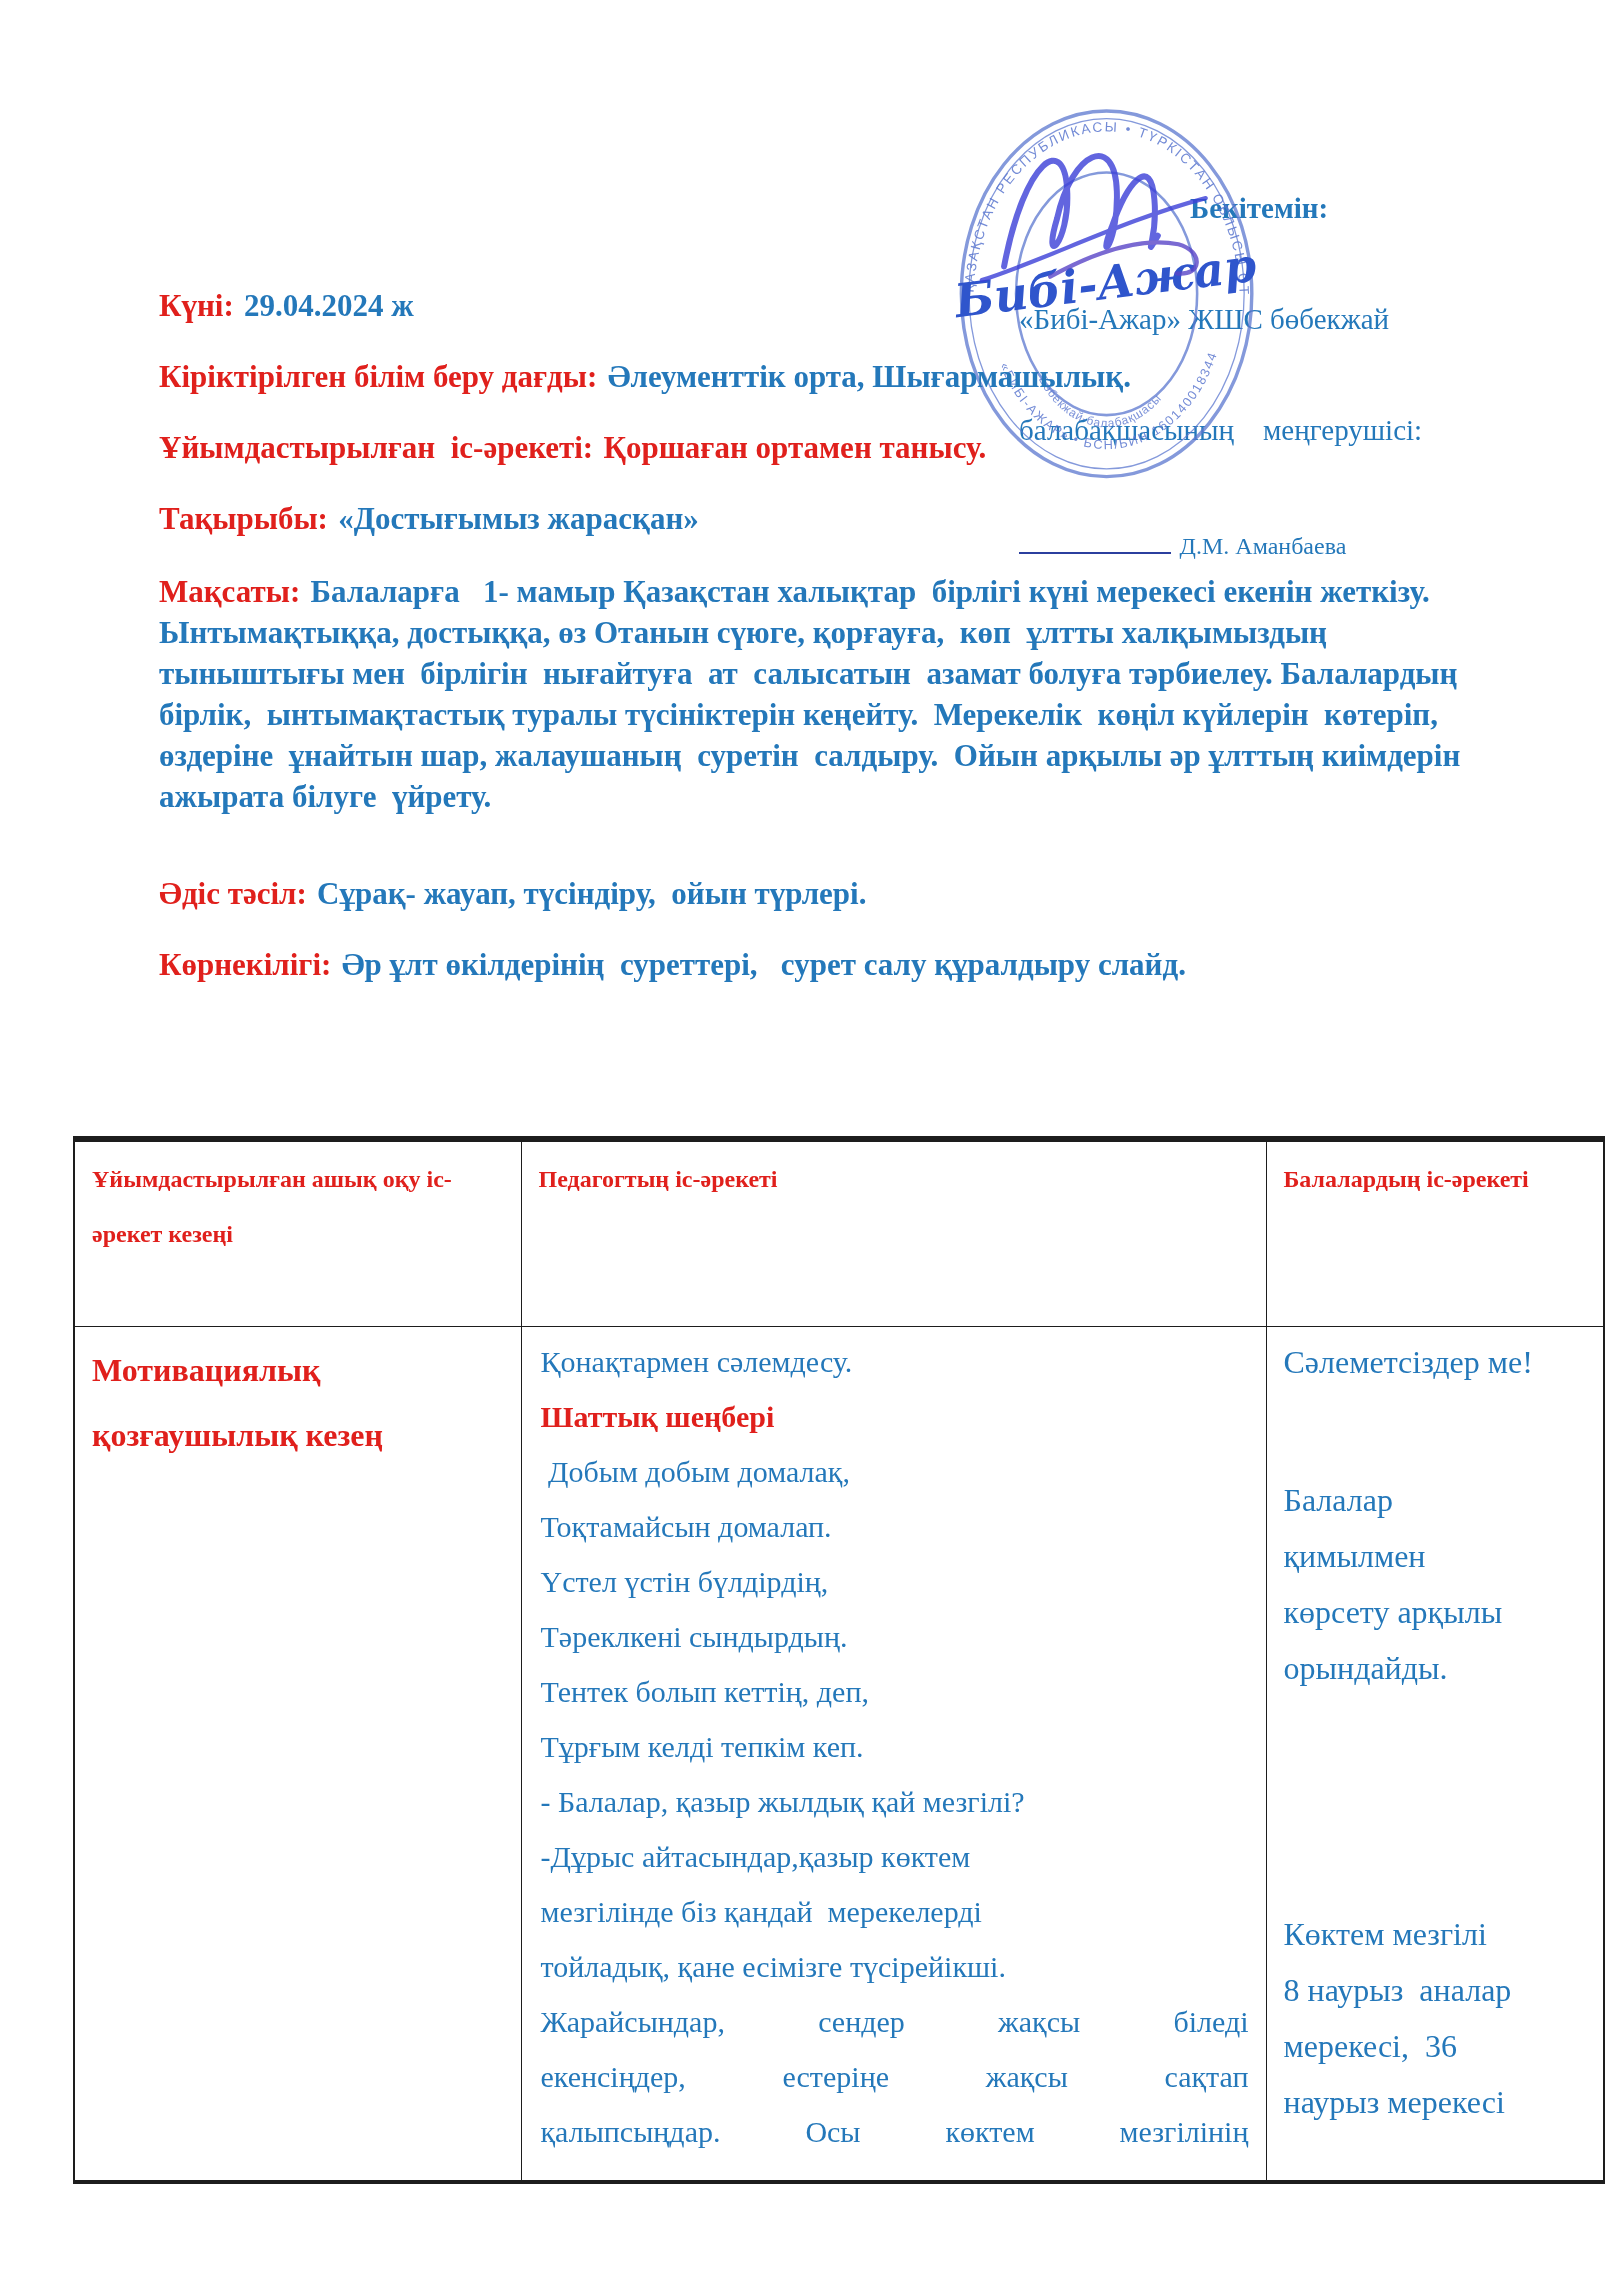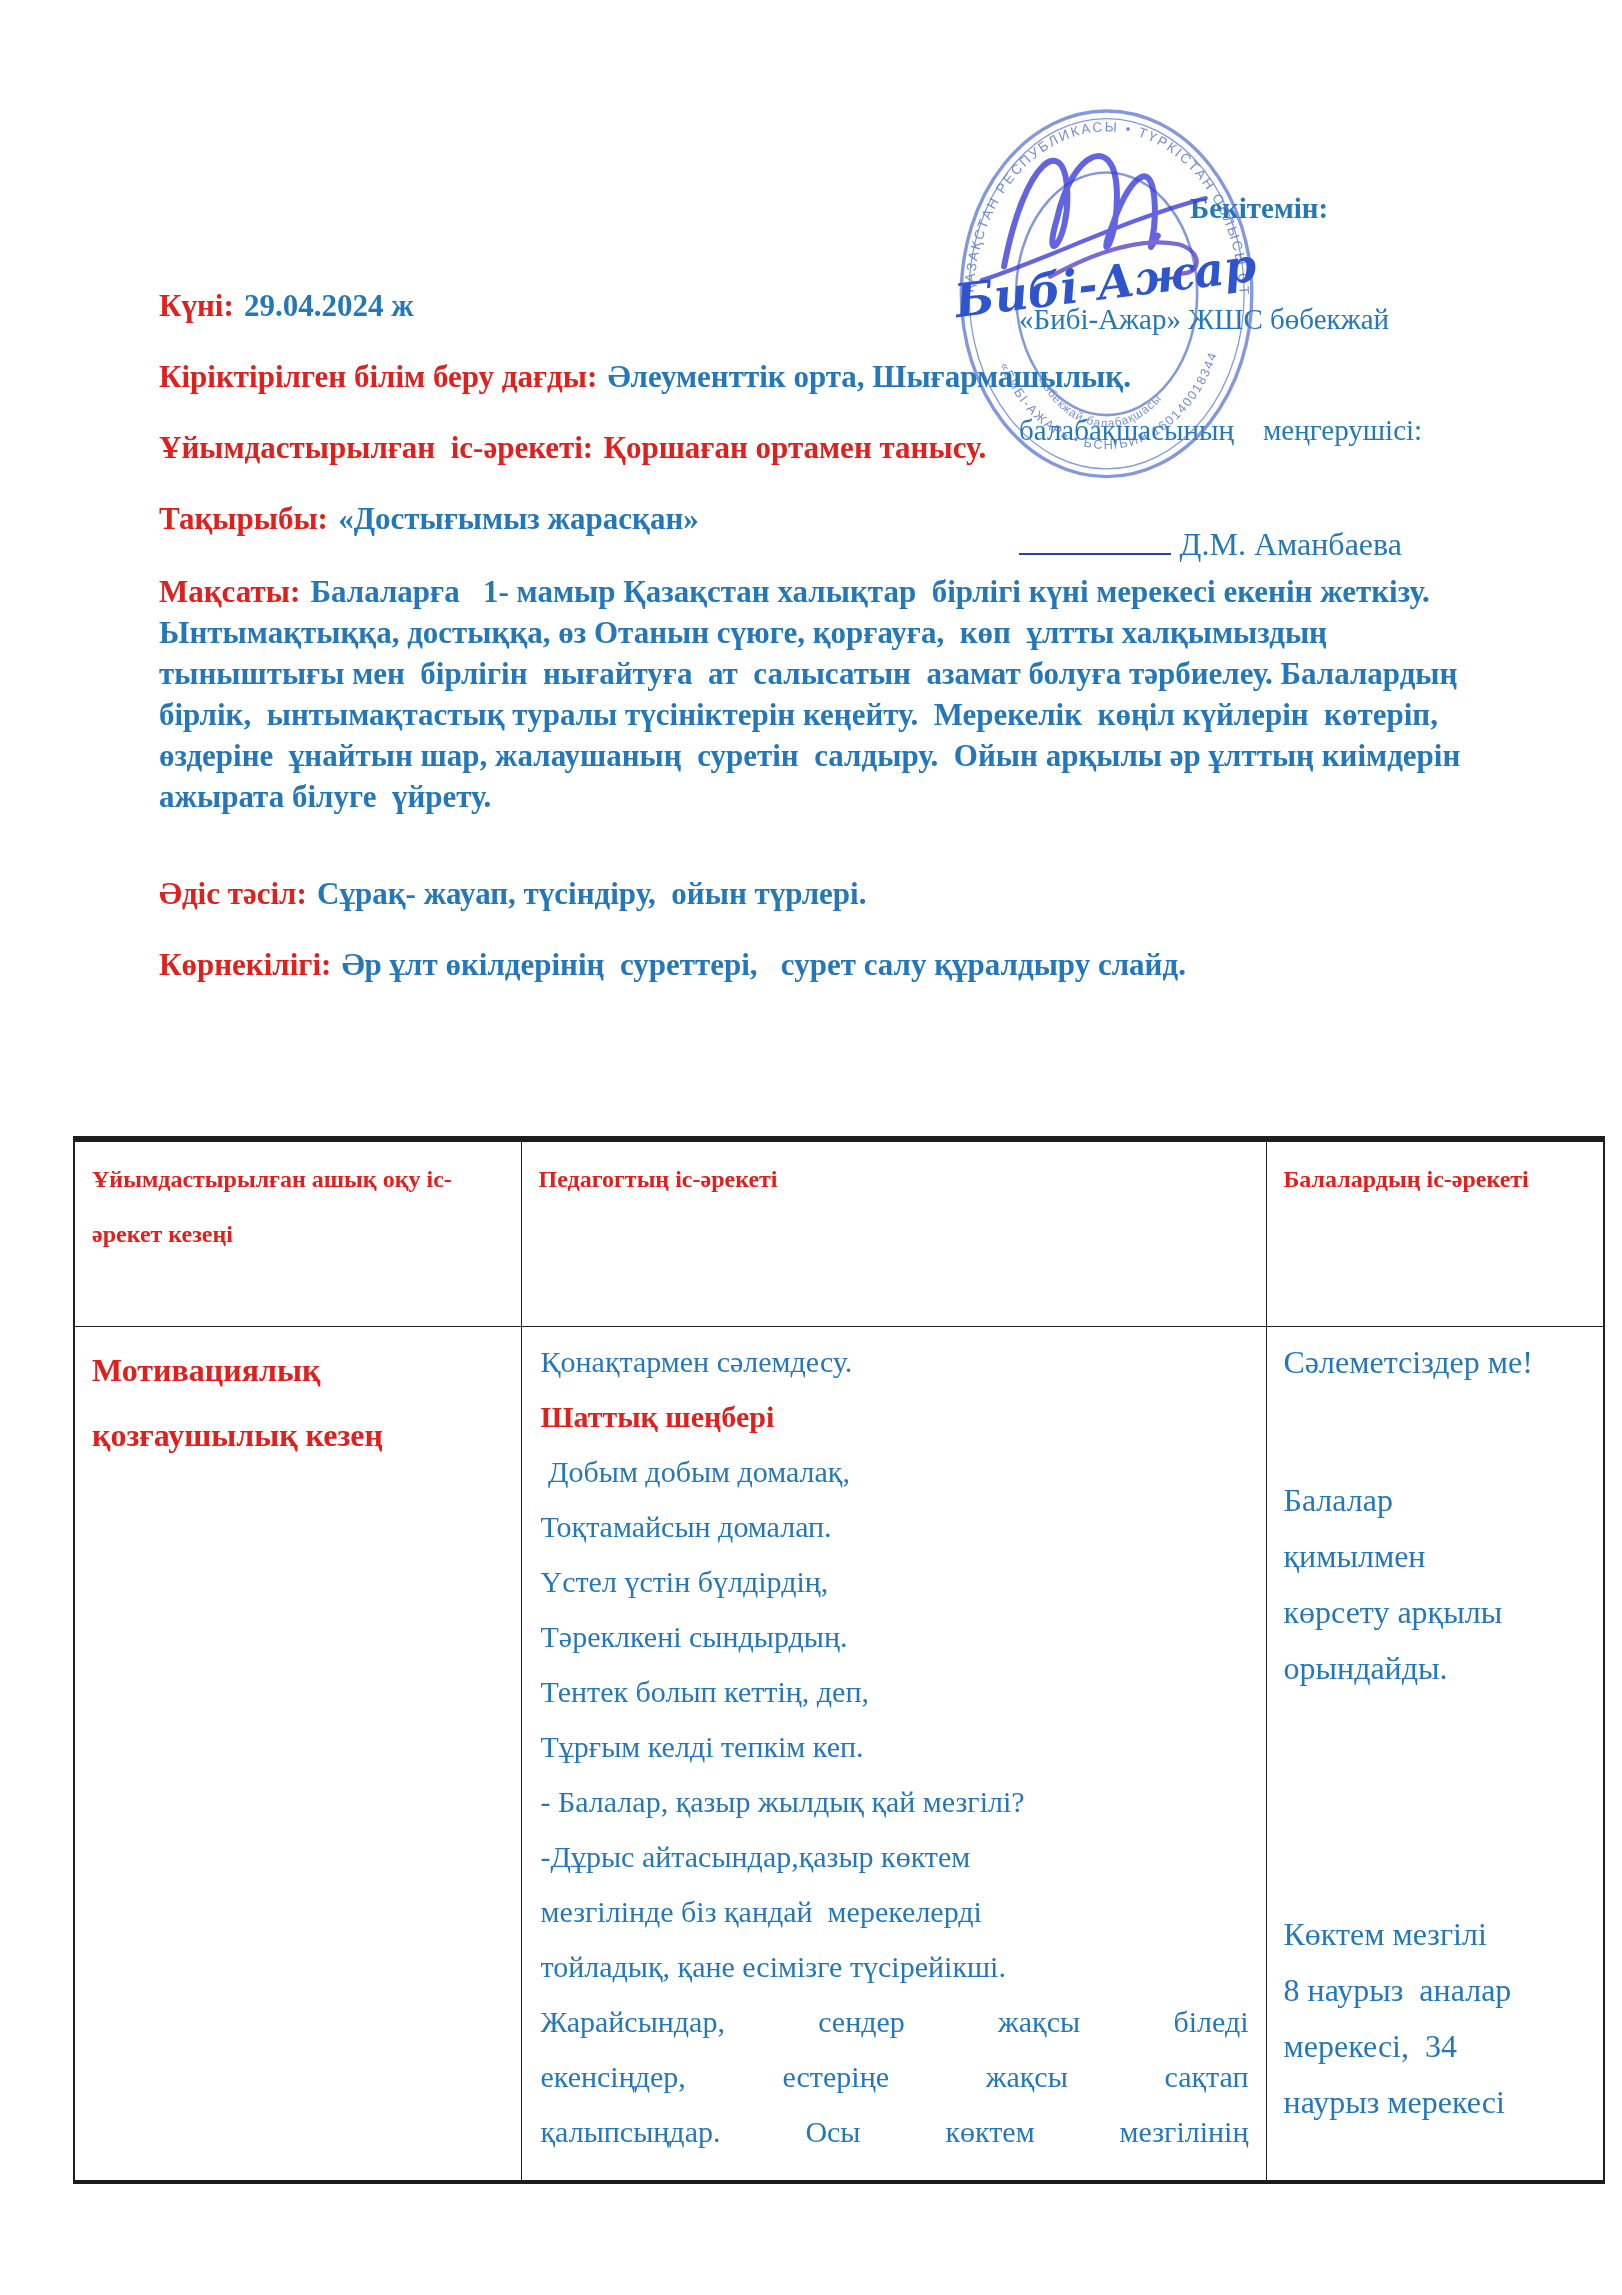--- a/index.html
+++ b/index.html
@@ -13,21 +13,21 @@
     position:relative;width:1622px;height:2295px;background:#ffffff;
     font-family:"Liberation Serif",serif;overflow:hidden;margin:0 auto;
   }
 
   
   .approval{
     position:absolute;left:1019px;top:116px;width:479px;
     color:var(--blue);font-size:29px;line-height:37px;white-space:pre;
   }
   .approval .l1{padding-left:171px;font-weight:bold;}
-  .approval .l4{margin-top:3.4px;font-size:32px;}
+  .approval .l4{margin-top:3.4px;font-size:24px;}
   .sig-underline{display:inline-block;width:152px;height:26px;border-bottom:2.6px solid #2b3f9e;margin-right:8.6px;}
 
   
   .stamp{position:absolute;left:922px;top:99px;width:376px;height:393px;}
   .stamp text{font-family:"Liberation Sans",sans-serif;}
   .stamp .script{font-family:"DejaVu Serif",serif;}
 
   
   .fields{
     position:absolute;left:159px;top:287px;width:1315px;
@@ -147,21 +147,21 @@
           <div class="t-line t-just">қалыпсыңдар. Осы көктем мезгілінің</div>
         </td>
         <td class="children">
           <div class="c-line">Сәлеметсіздер ме!</div>
           <div class="c-line c-gap1">Балалар</div>
           <div class="c-line">қимылмен</div>
           <div class="c-line">көрсету арқылы</div>
           <div class="c-line">орындайды.</div>
           <div class="c-line c-gap2">Көктем мезгілі</div>
           <div class="c-line">8 наурыз  аналар</div>
-          <div class="c-line">мерекесі,  34</div>
+          <div class="c-line">мерекесі,  36</div>
           <div class="c-line">наурыз мерекесі</div>
         </td>
       </tr>
     </tbody>
   </table>
 
 </div>
 
 
 </body></html>

